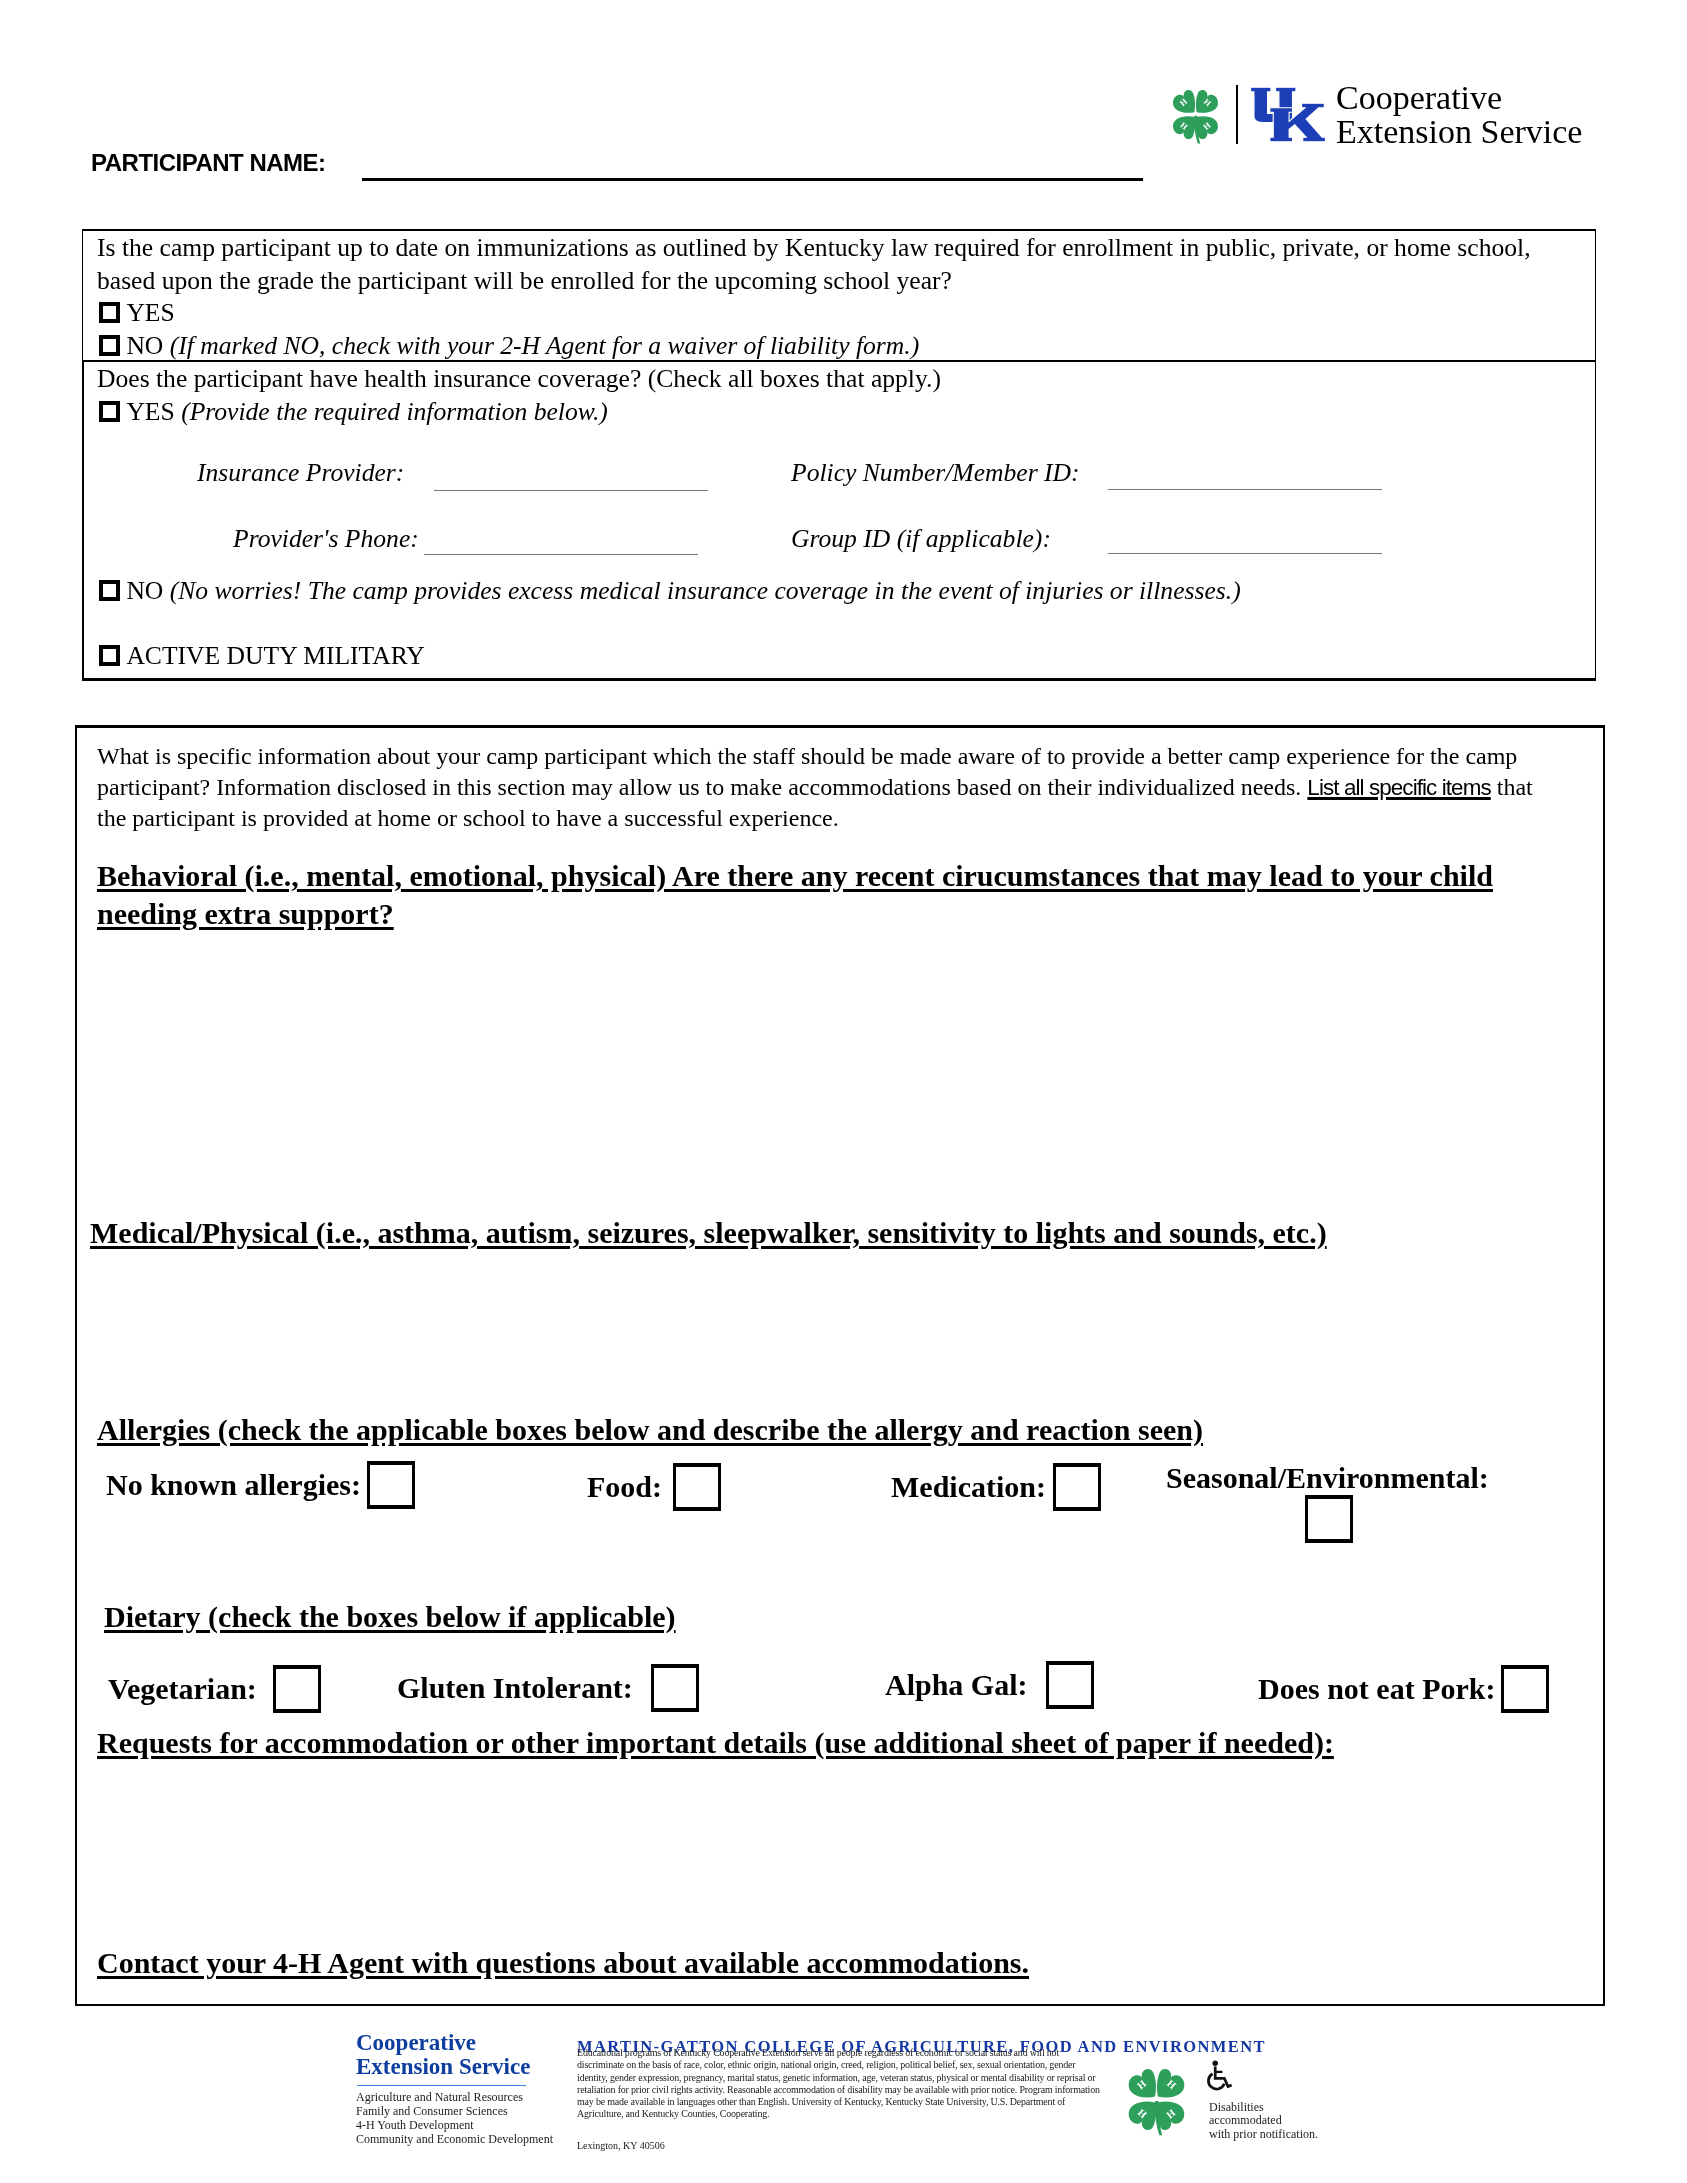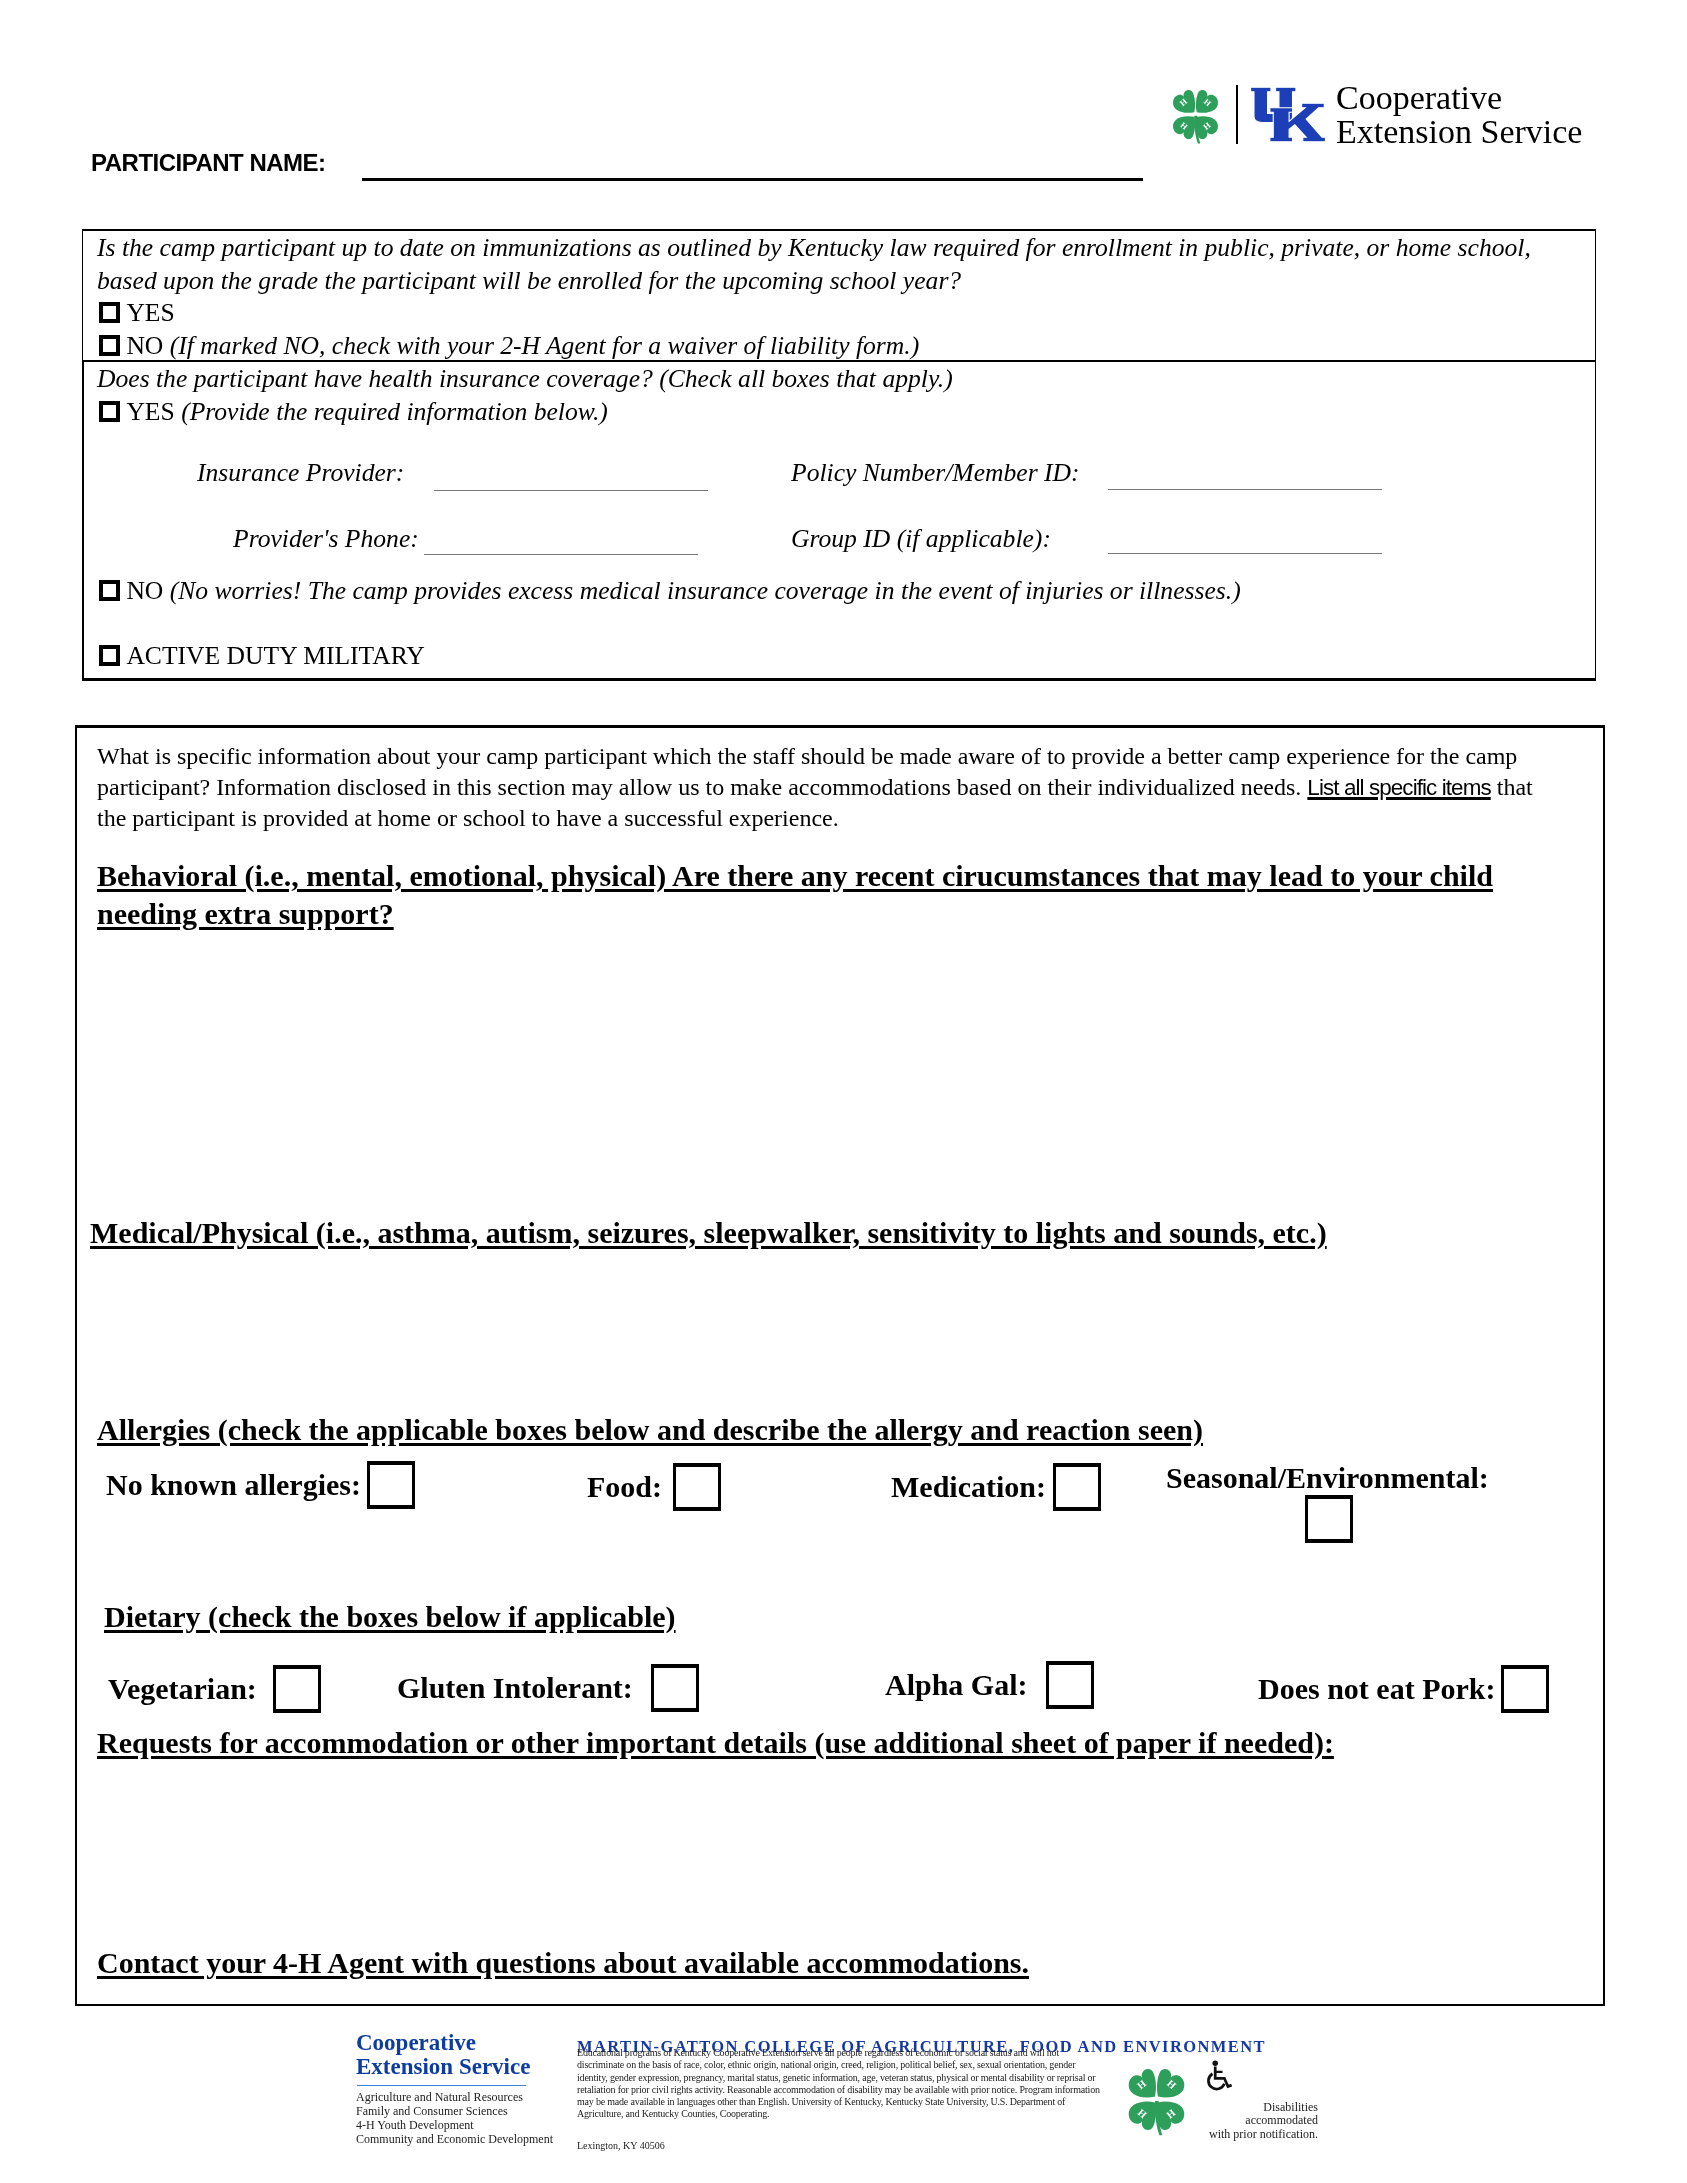--- a/index.html
+++ b/index.html
@@ -10,21 +10,21 @@
   .clover { width: 59px; height: 59px; }
   .logo-divider { width: 1.8px; height: 59px; background: #000; margin: 0 10px 0 11px; }
   .uk-logo { width: 80px; height: 59px; }
   .ces-title { margin-left: 8.2px; font-family: "Liberation Serif", serif; font-size: 34px; line-height: 34px; color: #000; }
   .participant-label { left: 91px; top: 149px; font-family: "Liberation Sans", sans-serif; font-weight: bold; font-size: 24px; letter-spacing: -0.5px; }
   .participant-line { left: 362px; top: 178px; width: 781px; height: 3.2px; background: #000; }
 
   
   .box1 { left: 82px; top: 229px; width: 1514px; height: 133px; border: 2.7px solid #000; box-sizing: border-box; border-left-width: 1.8px; border-right-width: 1.8px; }
   .box2 { left: 82px; top: 361px; width: 1514px; height: 320px; border-left: 2.7px solid #000; border-right: 1.8px solid #000; border-bottom: 3.2px solid #000; box-sizing: border-box; }
-  .q-text { font-size: 25.6px; line-height: 33px; font-style: italic; }
+  .q-text { font-size: 25.6px; line-height: 33px; }
   .checkbox-row { display: flex; align-items: center; font-size: 25.6px; line-height: 33px; }
   .cb-small { display: inline-block; width: 21px; height: 21px; border: 4.1px solid #000; box-sizing: border-box; margin-right: 6.4px; }
   .ital { font-style: italic; }
   .ins-label { font-style: italic; font-size: 25.6px; }
   .ins-line { height: 1.4px; background: #777; }
 
   
   .box3 { left: 75px; top: 725px; width: 1530px; height: 1281px; border: 2.7px solid #000; border-top-width: 3.2px; box-sizing: border-box; }
   .info-text { left: 97px; top: 741px; width: 1463px; font-size: 24px; line-height: 31px; }
   .u-strong { text-decoration: underline; text-decoration-thickness: 2.7px; font-family: "Liberation Sans", sans-serif; font-size: 22.4px; letter-spacing: -0.9px; }
@@ -34,21 +34,21 @@
 
   
   .f-ces { left: 356px; top: 2031px; font-family: "Liberation Serif", serif; font-weight: bold; color: #0d3d9e; font-size: 23px; line-height: 24px; }
   .f-ces-rule { left: 357px; top: 2085px; width: 169px; height: 1.4px; background: #3b82e0; }
   .f-units { left: 356px; top: 2090px; font-size: 12px; line-height: 14px; color: #222; }
   .f-college { left: 577px; top: 2021px; font-size: 16.5px; font-weight: bold; letter-spacing: 1.4px; color: #1538a3; white-space: nowrap; margin-top: 16px; }
   .f-eeo { left: 577px; top: 2047px; width: 530px; font-size: 10px; line-height: 12.3px; color: #222; letter-spacing: -0.2px; }
   .f-lex { left: 577px; top: 2140px; font-size: 10px; color: #222; }
   .f-clover { left: 1120px; top: 2063px; width: 73px; height: 73px; }
   .f-wheel { left: 1207px; top: 2060px; width: 27.4px; height: 32px; }
-  .f-dis { left: 1209px; top: 2101px; font-size: 12px; line-height: 13.3px; color: #222; text-align: right; }
+  .f-dis { left: 1209px; top: 2101px; font-size: 12px; line-height: 13.3px; color: #222; }
 </style>
 </head>
 <body>
 
 <div class="abs logo-wrap">
   <svg class="clover" viewBox="0 0 100 100">
     <g fill="#2e9e5b">
       <path d="M48 46 C30 50 10 44 12 28 C14 16 26 14 30 20 C28 8 42 4 46 14 C50 24 50 36 48 46Z"></path>
       <path d="M52 46 C70 50 90 44 88 28 C86 16 74 14 70 20 C72 8 58 4 54 14 C50 24 50 36 52 46Z"></path>
       <path d="M48 54 C30 50 10 56 12 72 C14 84 26 86 30 80 C28 92 42 96 46 86 C50 76 50 64 48 54Z"></path>

